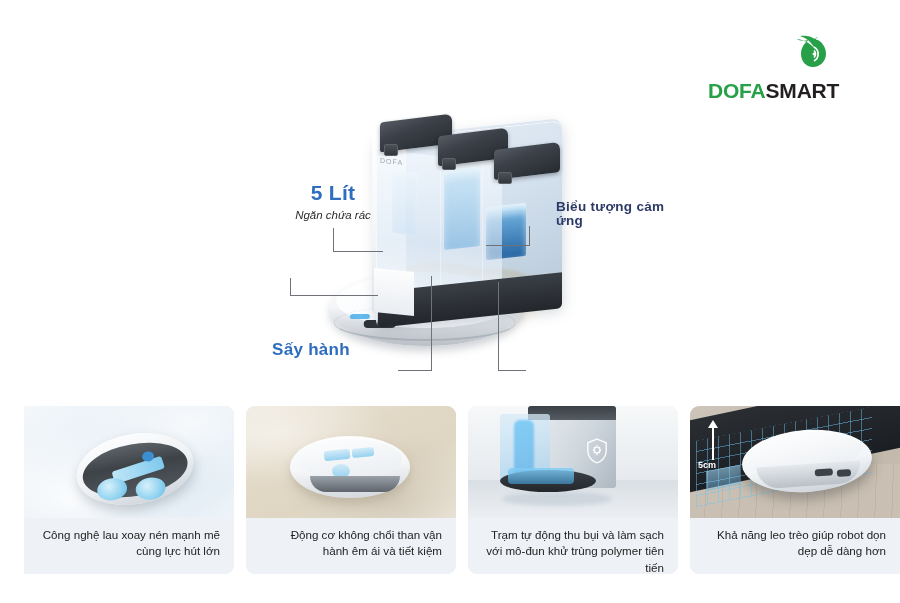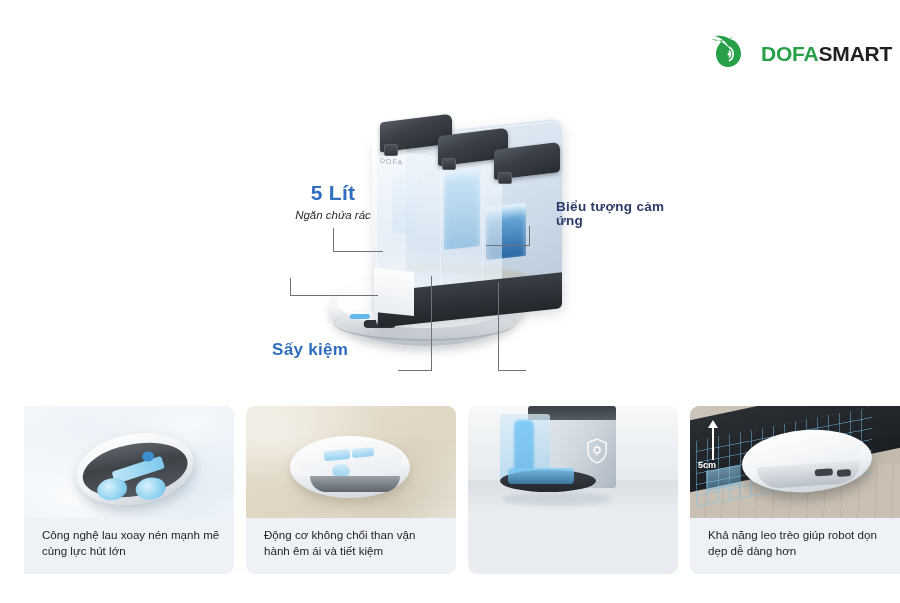--- a/index.html
+++ b/index.html
@@ -18,21 +18,21 @@
     border-radius: 8px;
     background: linear-gradient(170deg, #e3eaf4 0%, #eef2f8 45%, #f7f9fc 100%);
     display: flex; align-items: center; justify-content: center;
   }
   .header-title {
     font-size: 17.5px; letter-spacing: .7px; color: #1c1c1c; font-weight: 400;
     font-family: "Liberation Sans", sans-serif;
   }
 
   
-  .logo { position: absolute; left: 708px; top: 33px; display: flex; align-items: center; gap: 7px; }
+  .logo { position: absolute; left: 708px; top: 33px; display: flex; align-items: flex-end; gap: 7px; flex-direction: column; }
   .logo-mark { width: 46px; height: 40px; display: block; }
   .logo-text { font-size: 21px; font-weight: bold; letter-spacing: -.2px; line-height: 1; }
   .logo-dofa { color: #27a048; }
   .logo-smart { color: #231f20; }
 
   
   .hero { position: absolute; left: 0; top: 86px; width: 900px; height: 312px; }
 
   .product { position: absolute; left: 330px; top: 26px; width: 250px; height: 260px; }
 
@@ -193,21 +193,21 @@
   .c-dry   { left: 272px; top: 255px; text-align: left; width: 90px; }
   .c-clean { left: 258px; top: 332px; text-align: center; width: 148px; }
   .c-waste { left: 524px; top: 332px; text-align: center; width: 150px; }
   .ln-v { position: absolute; width: 1px; background: #6f7379; }
   .ln-h { position: absolute; height: 1px; background: #6f7379; }
 
   
   .cards { position: absolute; left: 0; top: 406px; width: 900px; height: 168px; display: flex; gap: 12px; }
   .card {
     position: relative; flex: 1 1 0; height: 168px;
-    border-radius: 9px; overflow: hidden; background: #e9edf2;
+    border-radius: 9px; overflow: hidden; background: #e9edf2; text-align: right;
   }
   .card:first-child { border-radius: 0 9px 9px 0; margin-left: 24px; }
   .card:last-child  { border-radius: 9px 0 0 9px; }
   .card-photo { position: absolute; left: 0; top: 0; right: 0; height: 112px; overflow: hidden; }
   .card-caption {
     position: absolute; left: 0; right: 0; bottom: 0; height: 56px;
     background: #eef1f6; padding: 9px 14px 0 18px;
   }
   .card-caption p {
     font-size: 11.6px; line-height: 1.42; color: #232323;
@@ -369,21 +369,21 @@
     <div class="ln-v" style="left:333px; top:142px; height:24px;"></div>
     <div class="ln-h" style="left:333px; top:165px; width:50px;"></div>
 
     <div class="callout c-touch">
       <div class="big navy">Biểu tượng cảm ứng</div>
     </div>
     <div class="ln-h" style="left:486px; top:159px; width:44px;"></div>
     <div class="ln-v" style="left:529px; top:140px; height:20px;"></div>
 
     <div class="callout c-dry">
-      <div class="big blue2" style="font-size:17px;">Sấy kiệm</div>
+      <div class="big blue2" style="font-size:17px;">Sấy hành</div>
     </div>
     <div class="ln-v" style="left:290px; top:192px; height:18px;"></div>
     <div class="ln-h" style="left:290px; top:209px; width:88px;"></div>
 
     <div class="callout c-clean">
       <div class="big">4 Lít</div>
       <div class="sub">Ngăn chứa nước sạch</div>
     </div>
     <div class="ln-h" style="left:398px; top:284px; width:34px;"></div>
     <div class="ln-v" style="left:431px; top:190px; height:95px;"></div>
@@ -450,20 +450,23 @@
               <path d="M12 16.8 V18.5"></path>
             <path d="M7.5 13 H9.2"></path>
               <path d="M14.8 13 H16.5"></path>
             <path d="M8.8 9.8 L10 11"></path>
               <path d="M14 15 L15.2 16.2"></path>
             <path d="M15.2 9.8 L14 11"></path>
               <path d="M10 15 L8.8 16.2"></path>
           </g>
         </svg>
       </div>
+      <div class="card-caption">
+        <p>Trạm tự động thu bụi và làm sạch với mô-đun khử trùng polymer tiên tiến</p>
+      </div>
     </div>
 
     <div class="card">
       <div class="card-photo">
         <div class="bg4"></div>
         <div class="c4-floorwood"></div>
         <div class="c4-dark"></div>
         <div class="c4-grid"></div>
         <div class="c4-block"></div>
         <div class="c4-arrow"></div>

